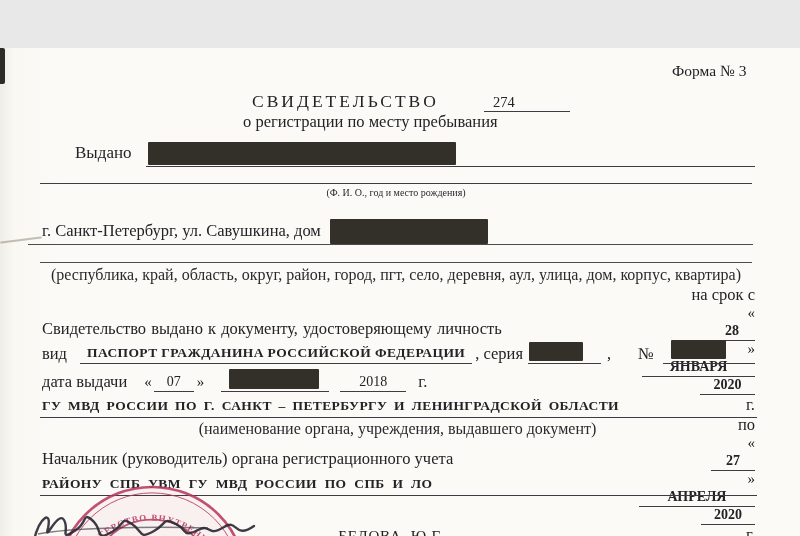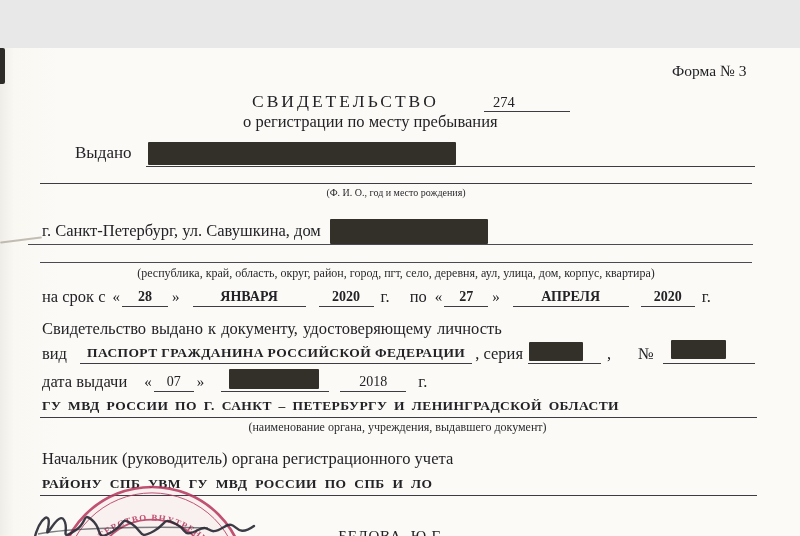--- a/index.html
+++ b/index.html
@@ -4,21 +4,21 @@
 <style>
   html,body{margin:0;padding:0;background:#e8e8e8;}
   .doc{
     position:relative;width:800px;height:536px;overflow:hidden;
     background:linear-gradient(90deg,#efede7 0px,#f9f8f3 14px,#fbfaf6 60px,#fbfaf6 100%);
     font-family:"Liberation Serif","DejaVu Serif",serif;color:#232327;margin-top:48px;
   }
   .abs{position:absolute;}
   .t{font-size:16.5px;line-height:20px;white-space:nowrap;}
   .bcaps{font-weight:bold;font-size:13.5px;letter-spacing:.4px;white-space:nowrap;}
-  .cap{font-size:12px;color:#2a2a2e;text-align:center;white-space:nowrap;}
+  .cap{font-size:16px;color:#2a2a2e;text-align:center;white-space:nowrap;}
   .hr{border-top:1.8px solid #3c3c42;height:0;}
   .hr-thin{border-top:1.4px solid #4a4a50;height:0;}
   .uline{border-bottom:1.6px solid #3c3c42;}
   .fbox{border-bottom:1.6px solid #3c3c42;text-align:center;font-weight:bold;font-size:14px;padding-bottom:1px;white-space:nowrap;}
   .redact{position:absolute;background:#332f29;border-radius:1px;}
   .frow{display:flex;align-items:flex-end;}
   .q{font-size:15px;padding-bottom:1px;}
   .stamp{opacity:.88;}
   .sig{z-index:6;}
 </style>
@@ -45,21 +45,21 @@
   <div class="abs hr" style="left:40px;top:135px;width:712px;"></div>
   <div class="abs cap" style="left:40px;top:139px;width:712px;font-size:10px;">(Ф. И. О., год и место рождения)</div>
 
   <div class="abs t" style="left:42px;top:173px;">г. Санкт-Петербург, ул. Савушкина, дом</div>
   <div class="redact" style="left:330px;top:171px;width:158px;height:25px;"></div>
   <div class="abs hr-thin" style="left:28px;top:196px;width:725px;"></div>
 
   <div class="abs hr-thin" style="left:40px;top:214px;width:712px;"></div>
   <div class="abs cap" style="left:40px;top:218px;width:712px;">(республика, край, область, округ, район, город, пгт, село, деревня, аул, улица, дом, корпус, квартира)</div>
 
-  <div class="abs frow" style="left:42px;top:237px;width:713px;height:22px;">
+  <div class="abs frow" style="left:42px;top:237px;width:713px;height:22px;flex-direction:column;">
     <span class="t">на срок с</span>
     <span class="q" style="margin-left:7px;">«</span>
     <span class="fbox" style="width:46px;margin-left:2px;">28</span>
     <span class="q" style="margin-left:4px;">»</span>
     <span class="fbox" style="width:113px;margin-left:13px;">ЯНВАРЯ</span>
     <span class="fbox" style="width:55px;margin-left:13px;">2020</span>
     <span class="t" style="margin-left:7px;">г.</span>
     <span class="t" style="margin-left:20px;">по</span>
     <span class="q" style="margin-left:8px;">«</span>
     <span class="fbox" style="width:44px;margin-left:2px;">27</span>

